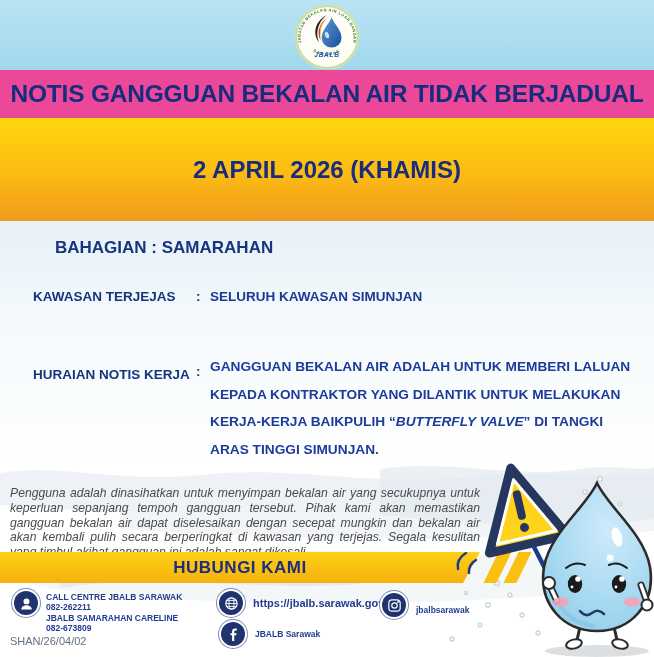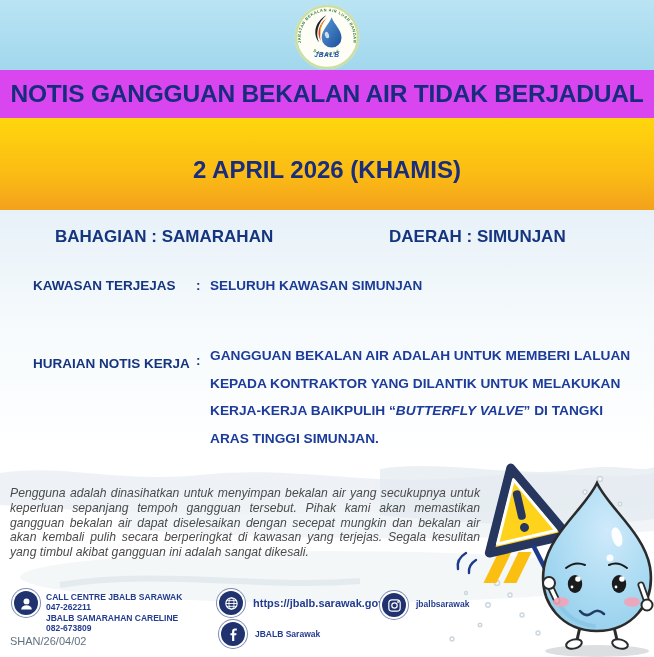--- a/index.html
+++ b/index.html
@@ -6,32 +6,32 @@
   .poster{position:relative;width:654px;height:657px;overflow:hidden;
           font-family:"Liberation Sans",sans-serif;background:#fff;}
 
   
   .header{position:absolute;left:0;top:0;width:100%;height:70px;
           background:linear-gradient(180deg,#b9e4f4 0%,#a2d7ec 100%);}
   .logo-wrap{position:absolute;left:50%;top:4px;transform:translateX(-50%);
              width:80px;height:66px;}
 
   
-  .title-band{position:absolute;top:70px;left:0;width:100%;height:48px;background:#d946ef;
+  .title-band{position:absolute;top:70px;left:0;width:100%;height:48px;background:#ec4899;
               display:flex;align-items:center;justify-content:center;}
   .title{font-size:24.5px;font-weight:bold;color:#182c7e;white-space:nowrap;letter-spacing:-.2px;}
 
   
   .date-band{position:absolute;top:118px;left:0;width:100%;height:103px;
              background:linear-gradient(180deg,#ffd60d 0%,#fbbb14 55%,#f0991f 100%);
              display:flex;flex-direction:column;align-items:center;justify-content:center;gap:0;}
   .date-line{font-size:24px;font-weight:bold;color:#1a2d7d;white-space:nowrap;}
 
   
-  .body-area{position:absolute;top:210px;left:0;width:100%;height:244px;
+  .body-area{position:absolute;top:221px;left:0;width:100%;height:244px;
              background:linear-gradient(180deg,#e7f1f8 0%,#f5fafc 45%,#ffffff 100%);}
   .bahagian{position:absolute;left:55px;top:17px;font-size:17px;font-weight:bold;color:#16357f;white-space:nowrap;}
   .daerah{position:absolute;left:389px;top:17px;font-size:17px;font-weight:bold;color:#16357f;white-space:nowrap;}
   .lbl{position:absolute;font-size:13.5px;font-weight:bold;color:#16357f;white-space:nowrap;}
   .kawasan-label{left:33px;top:68px;}
   .kawasan-colon{left:196px;top:68px;}
   .kawasan-value{left:210px;top:68px;color:#1b3a94;}
   .huraian-label{left:33px;top:146px;}
   .huraian-colon{left:196px;top:143px;}
   .huraian-text{position:absolute;left:210px;top:132px;width:434px;margin:0;
@@ -57,21 +57,21 @@
          box-shadow:0 0 0 2px #ffffff,0 0 0 3px #7f8db3;}
   .cicon svg{width:17px;height:17px;display:block;}
   .ic-call{left:14px;top:6px;}
   .ic-web{left:219px;top:6px;}
   .ic-fb{left:221px;top:37px;}
   .ic-ig{left:382px;top:8px;}
   .cc-lines{position:absolute;left:46px;top:7px;font-size:8.5px;font-weight:bold;
             color:#243c8f;line-height:10.4px;white-space:nowrap;}
   .web-label{position:absolute;left:253px;top:12px;font-size:11px;font-weight:bold;color:#243c8f;white-space:nowrap;}
   .fb-label{position:absolute;left:255px;top:44px;font-size:8.5px;font-weight:bold;color:#243c8f;white-space:nowrap;}
-  .ig-label{position:absolute;left:416px;top:14px;font-size:8.5px;font-weight:bold;color:#243c8f;white-space:nowrap;}
+  .ig-label{position:absolute;left:416px;top:20px;font-size:8.5px;font-weight:bold;color:#243c8f;white-space:nowrap;}
   .refno{position:absolute;left:10px;top:170px;z-index:2;font-size:11px;color:#61707e;}
   .mascot{position:absolute;right:-4px;bottom:0;z-index:3;}
 </style>
 </head>
 <body>
 
 <div class="poster">
 
   <div class="header">
     <div class="logo-wrap">
@@ -109,25 +109,20 @@
   <div class="date-band">
     <div class="date-line">2 APRIL 2026 (KHAMIS)</div>
   </div>
 
   <div class="body-area">
     <div class="bahagian">
       <span>BAHAGIAN</span>
       <span>:</span>
       <span>SAMARAHAN</span>
     </div>
-    <div class="daerah">
-      <span>DAERAH</span>
-      <span>:</span>
-      <span>SIMUNJAN</span>
-    </div>
 
     <div class="lbl kawasan-label">KAWASAN TERJEJAS</div>
     <div class="lbl kawasan-colon">:</div>
     <div class="lbl kawasan-value">SELURUH KAWASAN SIMUNJAN</div>
 
     <div class="lbl huraian-label">HURAIAN NOTIS KERJA</div>
     <div class="lbl huraian-colon">:</div>
     <p class="huraian-text">
       <span>GANGGUAN BEKALAN AIR ADALAH UNTUK MEMBERI LALUAN KEPADA KONTRAKTOR YANG DILANTIK UNTUK MELAKUKAN KERJA-KERJA BAIKPULIH “</span><span class="it">BUTTERFLY VALVE</span><span>” DI TANGKI ARAS TINGGI SIMUNJAN.</span>
     </p>
@@ -152,33 +147,36 @@
           <circle cx="452" cy="180" r="2"></circle>
           <circle cx="600" cy="20" r="2.5"></circle>
         <circle cx="585" cy="33" r="2"></circle>
           <circle cx="620" cy="45" r="1.8"></circle>
           <circle cx="548" cy="120" r="1.8"></circle>
       </g>
     </svg>
 
     <p class="advisory">Pengguna adalah dinasihatkan untuk menyimpan bekalan air yang secukupnya untuk keperluan sepanjang tempoh gangguan tersebut. Pihak kami akan memastikan gangguan bekalan air dapat diselesaikan dengan secepat mungkin dan bekalan air akan kembali pulih secara berperingkat di kawasan yang terjejas. Segala kesulitan yang timbul akibat gangguan ini adalah sangat dikesali.</p>
 
+    <div class="contact-banner">
+      <span>HUBUNGI KAMI</span>
+    </div>
     <div class="stripe s1"></div>
     <div class="stripe s2"></div>
 
     <div class="contacts">
       <div class="cicon ic-call">
         <svg viewBox="0 0 24 24">
           <circle cx="12" cy="9" r="4.2" fill="#ffffff"></circle>
           <path d="M4.5 20.5 a7.5 6 0 0 1 15 0 Z" fill="#ffffff"></path>
         </svg>
       </div>
       <div class="cc-lines">
         <div>CALL CENTRE JBALB SARAWAK</div>
-        <div>047-262211</div>
+        <div>082-262211</div>
         <div>JBALB SAMARAHAN CARELINE</div>
         <div>082-673809</div>
       </div>
 
       <div class="cicon ic-web">
         <svg viewBox="0 0 24 24">
           <circle cx="12" cy="12" r="8" stroke="#ffffff" stroke-width="1.6" fill="none"></circle>
           <ellipse cx="12" cy="12" rx="3.6" ry="8" stroke="#ffffff" stroke-width="1.3" fill="none"></ellipse>
           <line x1="4" y1="12" x2="20" y2="12" stroke="#ffffff" stroke-width="1.3"></line>
           <line x1="5.2" y1="8" x2="18.8" y2="8" stroke="#ffffff" stroke-width="1.3"></line>

